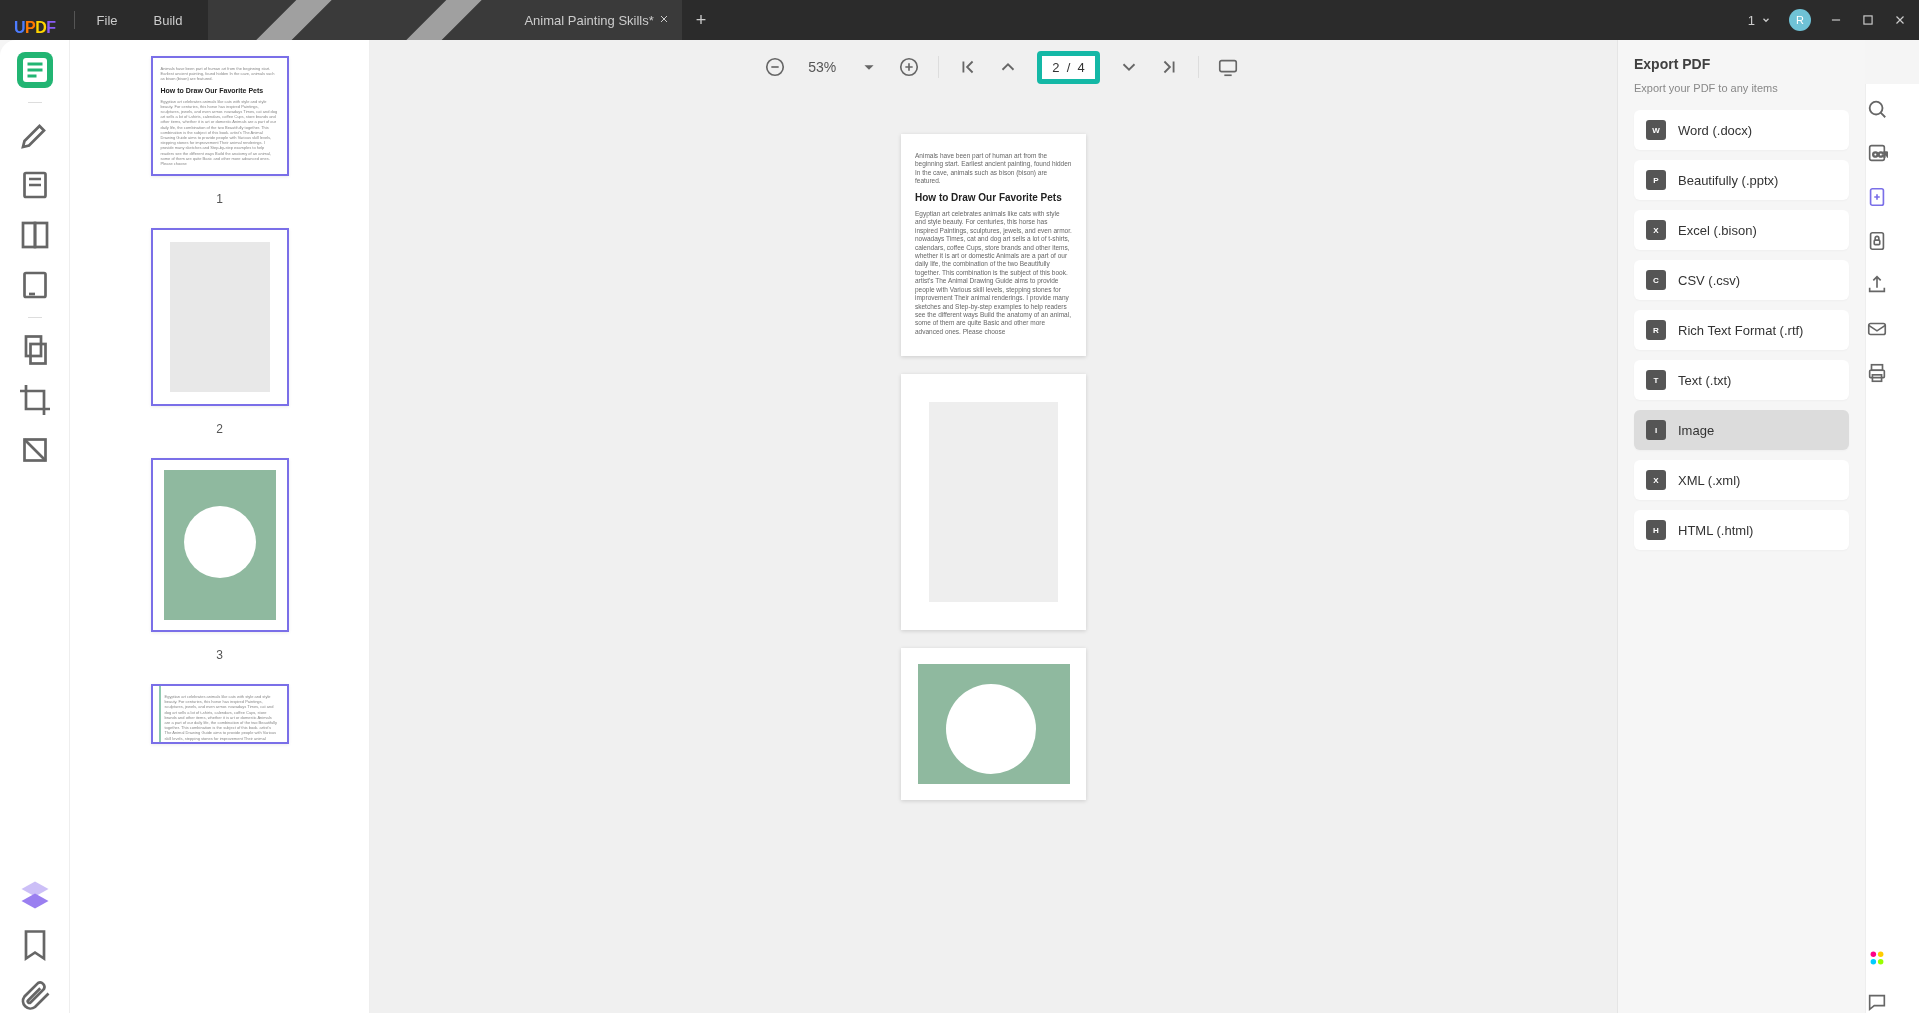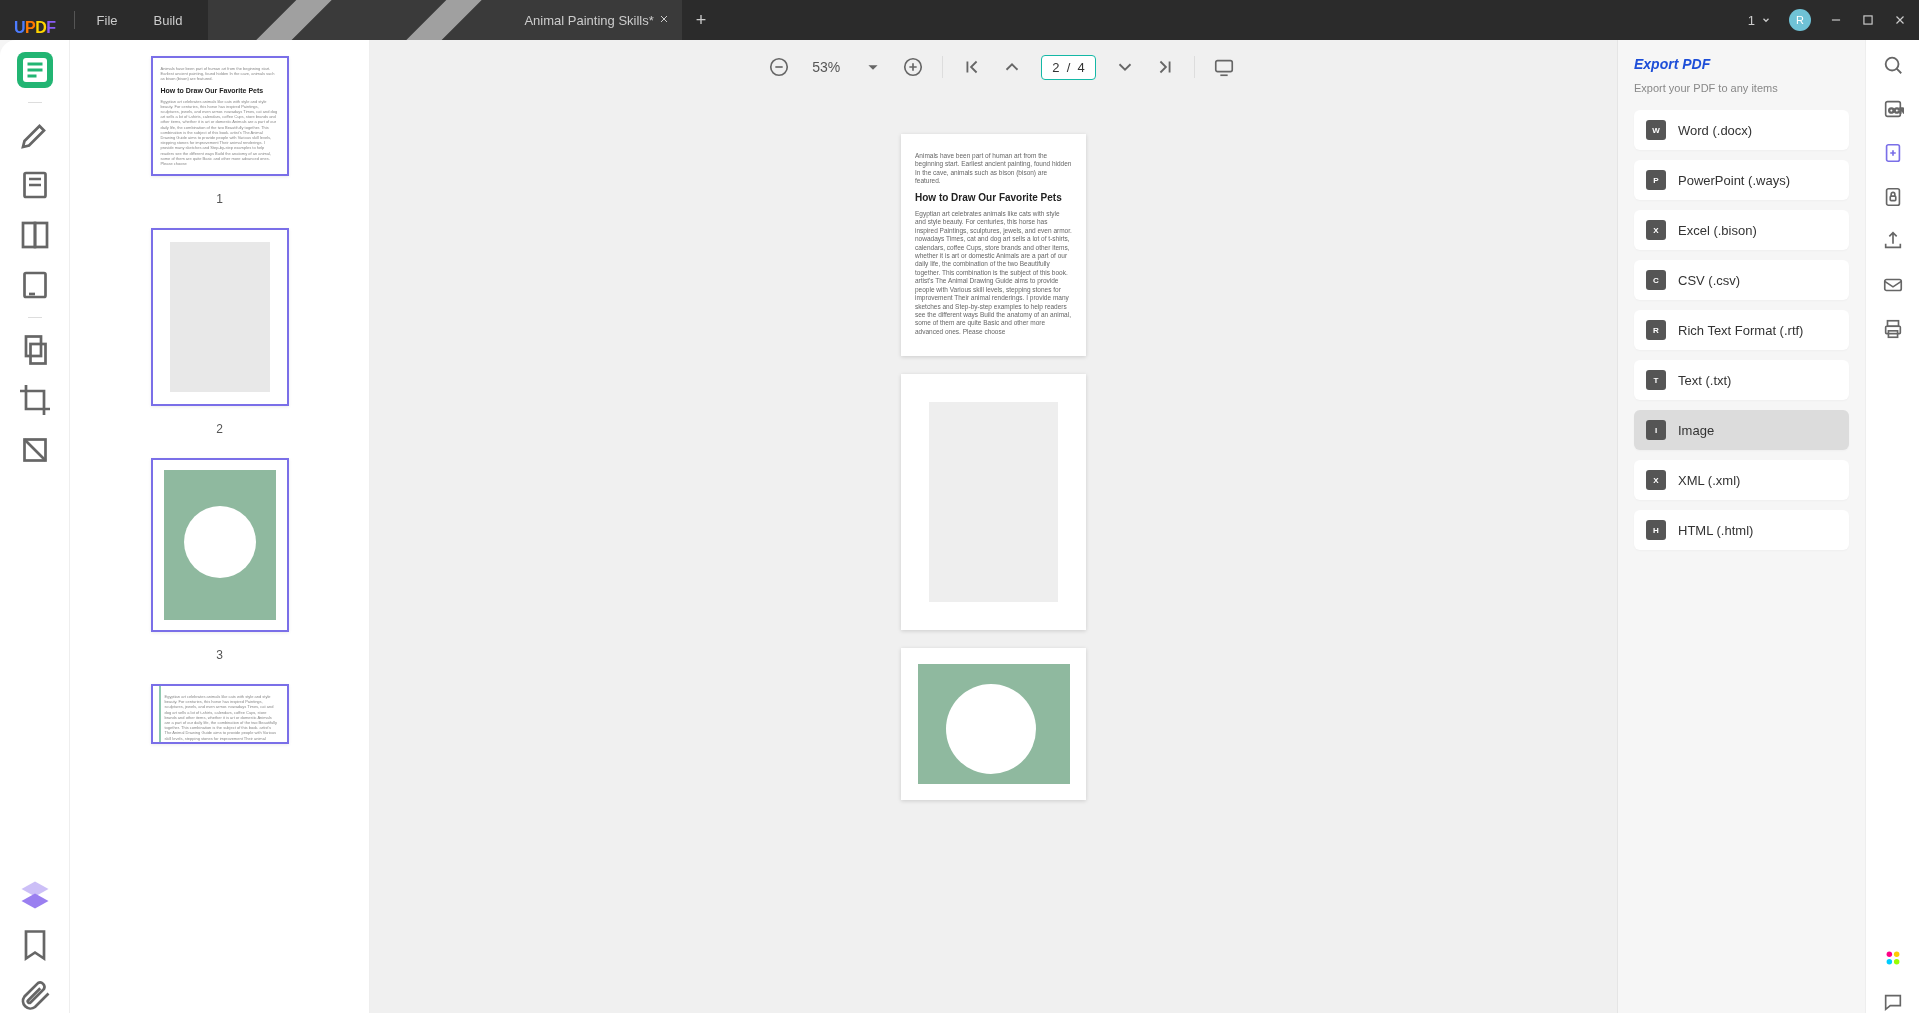--- a/index.html
+++ b/index.html
@@ -38,39 +38,39 @@
 .thumb-heading { font-size: 7px; font-weight: bold; color: #222; margin: 4px 0; }
 .thumb-img { width: 100px; height: 150px; margin: 12px auto; background: #e8e8e8; }
 .thumb-img-color { width: 112px; height: 150px; margin: 10px auto; background: linear-gradient(#8fb99f,#8fb99f); position: relative; }
 .thumb-img-color::after { content:''; position:absolute; left:20px; top:36px; width:72px; height:72px; border-radius:50%; background:#fff; }
 
 .center-area { flex: 1; background: #f0f0f0; position: relative; overflow: hidden; }
 .toolbar { position: absolute; top: 0; left: 16px; right: 0; height: 54px; display: flex; align-items: center; justify-content: center; gap: 18px; }
 .tb-icon { width: 22px; height: 22px; display: flex; align-items: center; justify-content: center; cursor: pointer; color: #666; }
 .tb-zoom { font-size: 14px; color: #555; padding: 0 4px; }
 .tb-sep { width: 1px; height: 22px; background: #ddd; }
-.tb-pagebox { background: #fff; border: 1px solid #14b8a6; border-radius: 4px; padding: 4px 10px; font-size: 13px; color: #333; }
+.tb-pagebox { background: #fff; border: 5px solid #14b8a6; border-radius: 4px; padding: 4px 10px; font-size: 13px; color: #333; }
 
 .doc-viewport { position: absolute; top: 54px; left: 0; right: 0; bottom: 0; overflow: auto; display: flex; flex-direction: column; align-items: center; gap: 18px; padding-top: 40px; }
 .doc-page { width: 185px; background: #fff; box-shadow: 0 1px 4px rgba(0,0,0,0.15); font-size: 6.5px; color: #666; padding: 18px 14px; }
 .doc-page .h { font-size: 10px; font-weight: bold; color: #222; margin: 6px 0; line-height: 1.2; }
 .doc-page p { margin-bottom: 2px; line-height: 1.3; }
 .doc-page-img { width: 185px; background: #fff; box-shadow: 0 1px 4px rgba(0,0,0,0.15); padding: 28px; }
 .dog-sketch { width: 100%; height: 200px; background: #eee; }
 .flower-img { width: 152px; height: 120px; background: #8fb99f; margin: 0 auto; position: relative; }
 .flower-img::after { content:''; position:absolute; left:28px; top:20px; width:90px; height:90px; border-radius:50%; background:#fff; }
 
 .right-panel { width: 248px; background: #f6f6f6; border-left: 1px solid #e5e5e5; padding: 16px; display: flex; flex-direction: column; gap: 10px; }
-.panel-title { font-size: 14px; font-weight: 600; color: #1d4ed8; font-style: italic; }
+.panel-title { font-size: 14px; font-weight: 600; color: #404040; }
 .panel-sub { font-size: 11px; color: #888; margin-bottom: 6px; }
 .export-item { height: 40px; background: #fff; border-radius: 6px; display: flex; align-items: center; gap: 12px; padding: 0 12px; cursor: pointer; font-size: 13px; color: #333; box-shadow: 0 1px 2px rgba(0,0,0,0.03); }
 .export-item .ico { width: 20px; height: 20px; background: #555; border-radius: 3px; display: flex; align-items: center; justify-content: center; color: #fff; font-size: 8px; font-weight: bold; }
 .export-item.hover { background: #dcdcdc; }
 
-.right-rail { width: 54px; background: #fff; border-left: 1px solid #eee; display: flex; flex-direction: column; align-items: center; padding-top: 14px; gap: 22px; }
+.right-rail { width: 54px; background: #fff; border-left: 1px solid #eee; display: flex; flex-direction: column; align-items: flex-start; padding-top: 14px; gap: 22px; margin-top: 44px; }
 .rr-icon { width: 22px; height: 22px; display: flex; align-items: center; justify-content: center; cursor: pointer; color: #666; }
 .rr-icon.active { color: #7a6fe8; }
 .rr-spacer { flex: 1; }
 
 svg { width: 100%; height: 100%; }
 </style>
 </head>
 <body>
 
 <div class="titlebar">
@@ -292,21 +292,21 @@
 
   <div class="right-panel">
     <div class="panel-title">Export PDF</div>
     <div class="panel-sub">Export your PDF to any items</div>
     <div class="export-item">
         <div class="ico">W</div>
         <span>Word (.docx)</span>
       </div>
     <div class="export-item">
         <div class="ico">P</div>
-        <span>PowerPoint (.ways)</span>
+        <span>Beautifully (.pptx)</span>
       </div>
     <div class="export-item">
         <div class="ico">X</div>
         <span>Excel (.bison)</span>
       </div>
     <div class="export-item">
         <div class="ico">C</div>
         <span>CSV (.csv)</span>
       </div>
     <div class="export-item">

